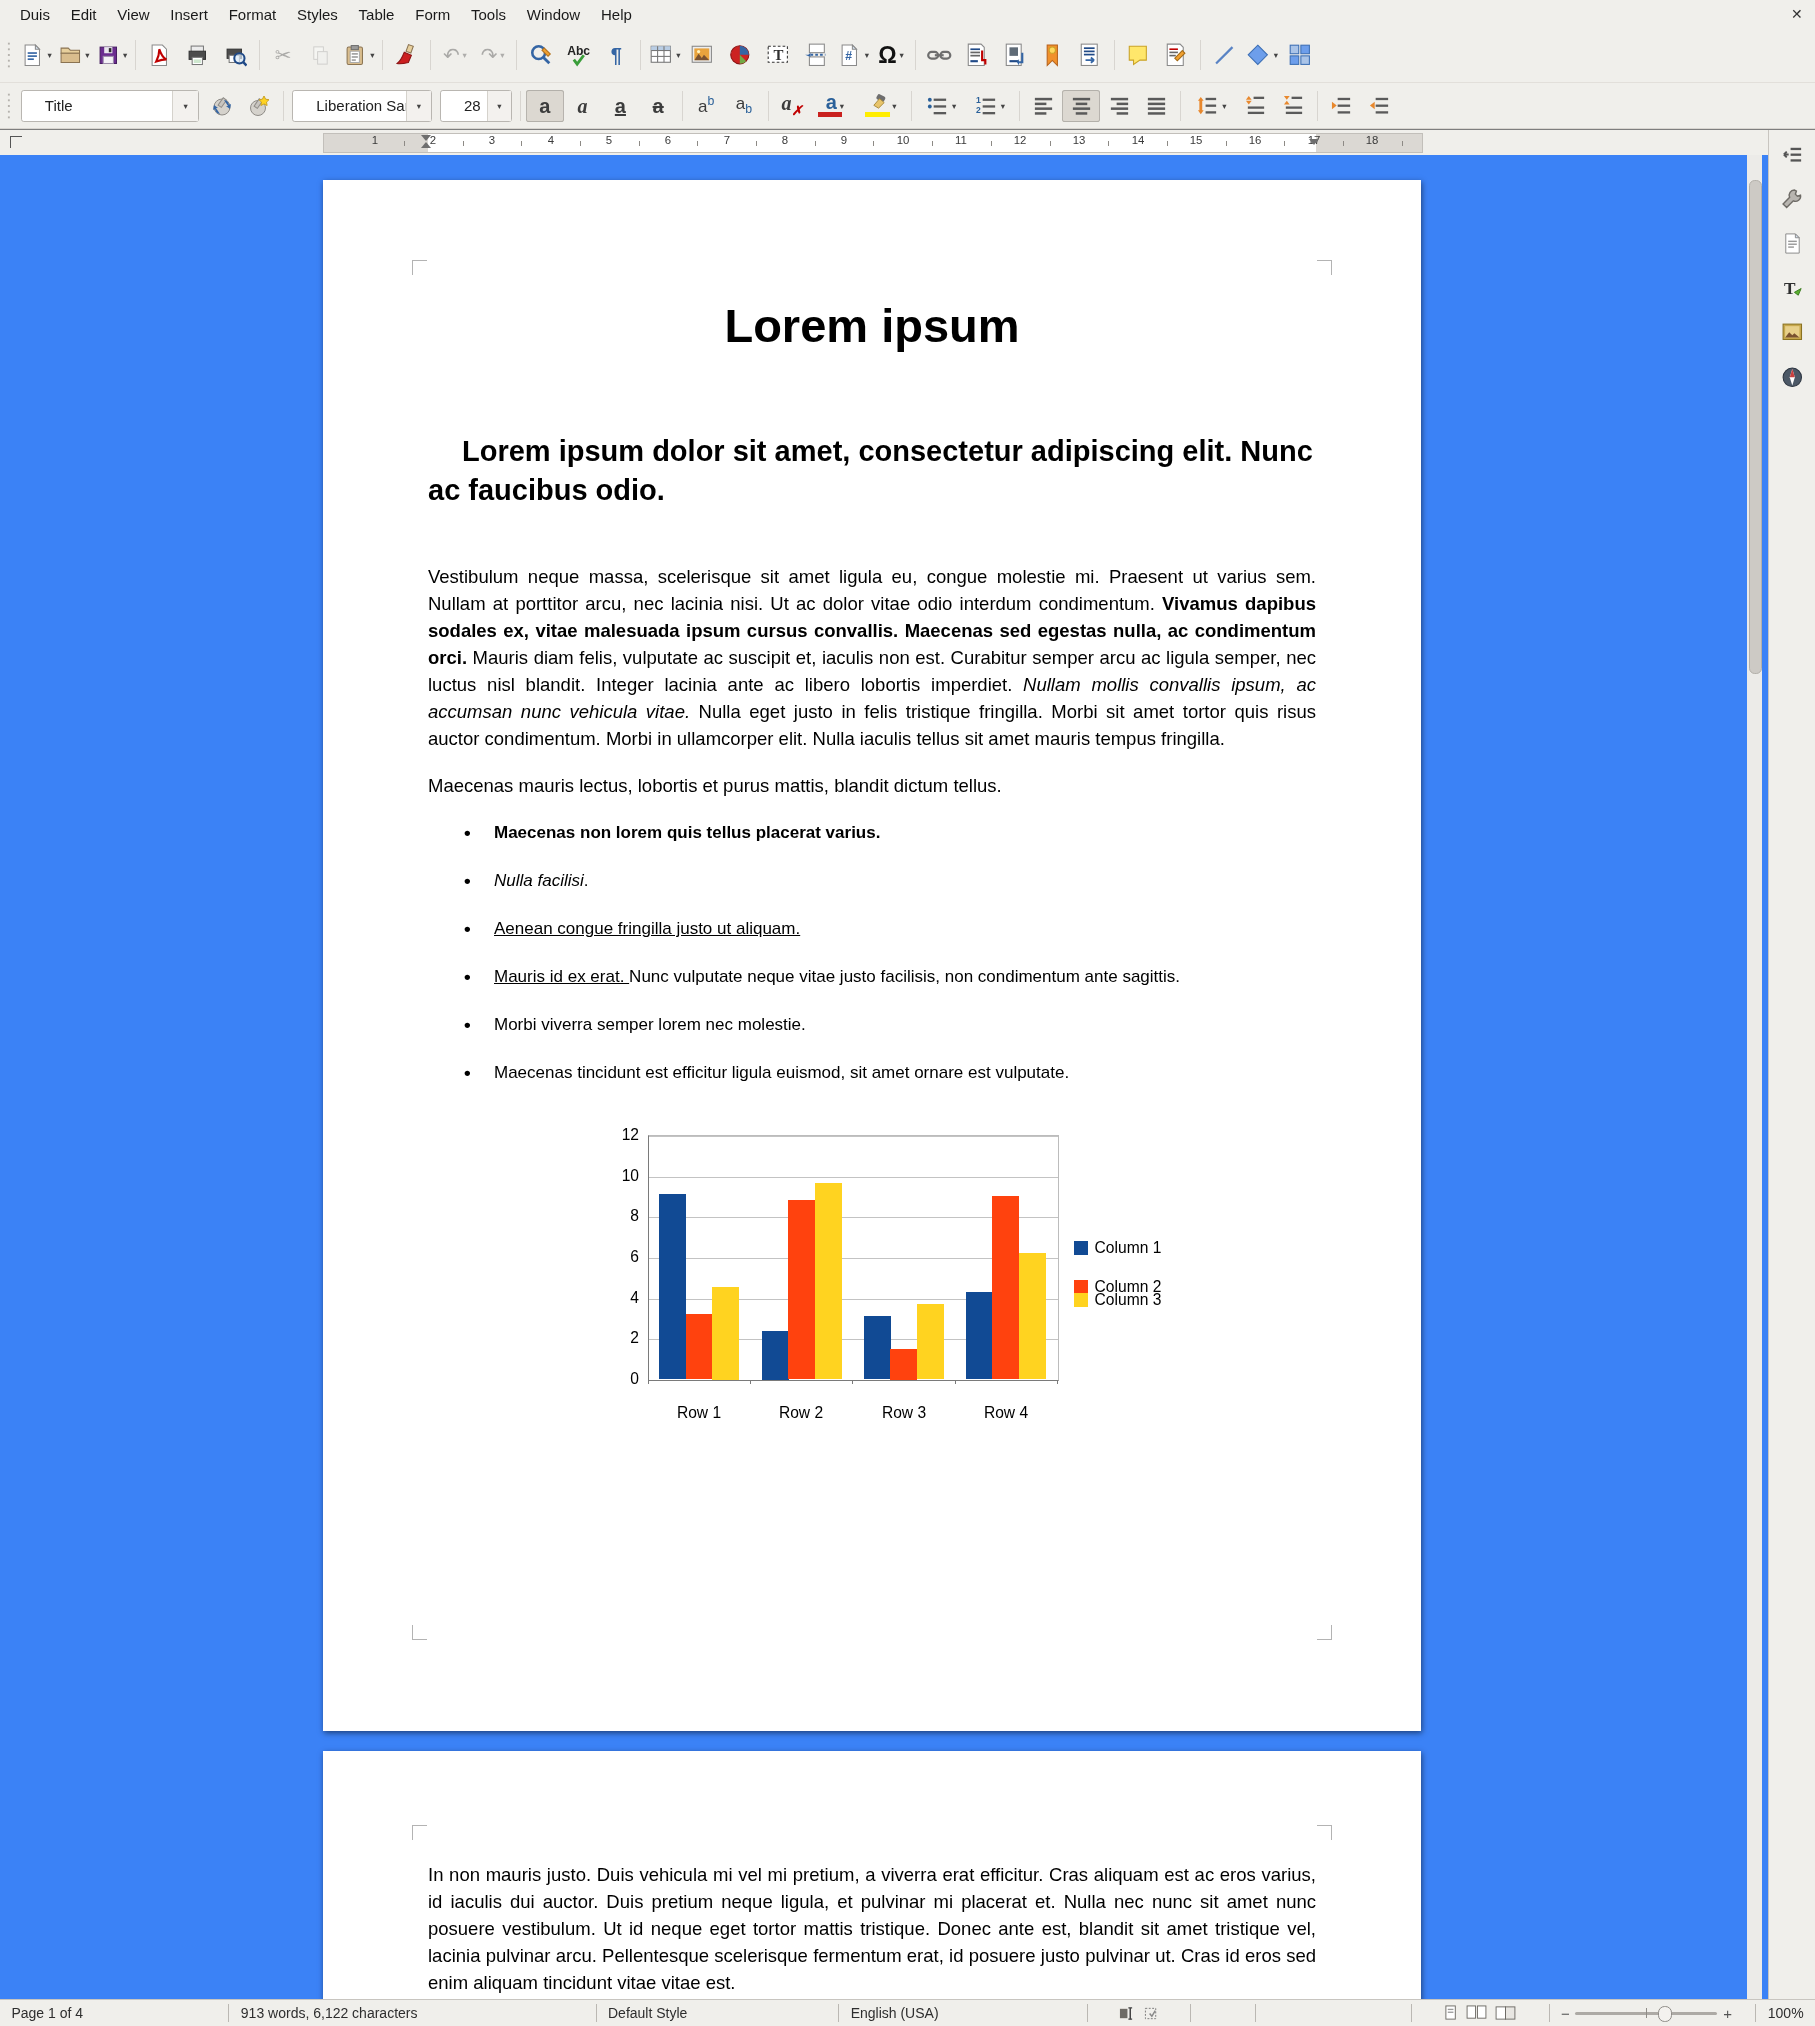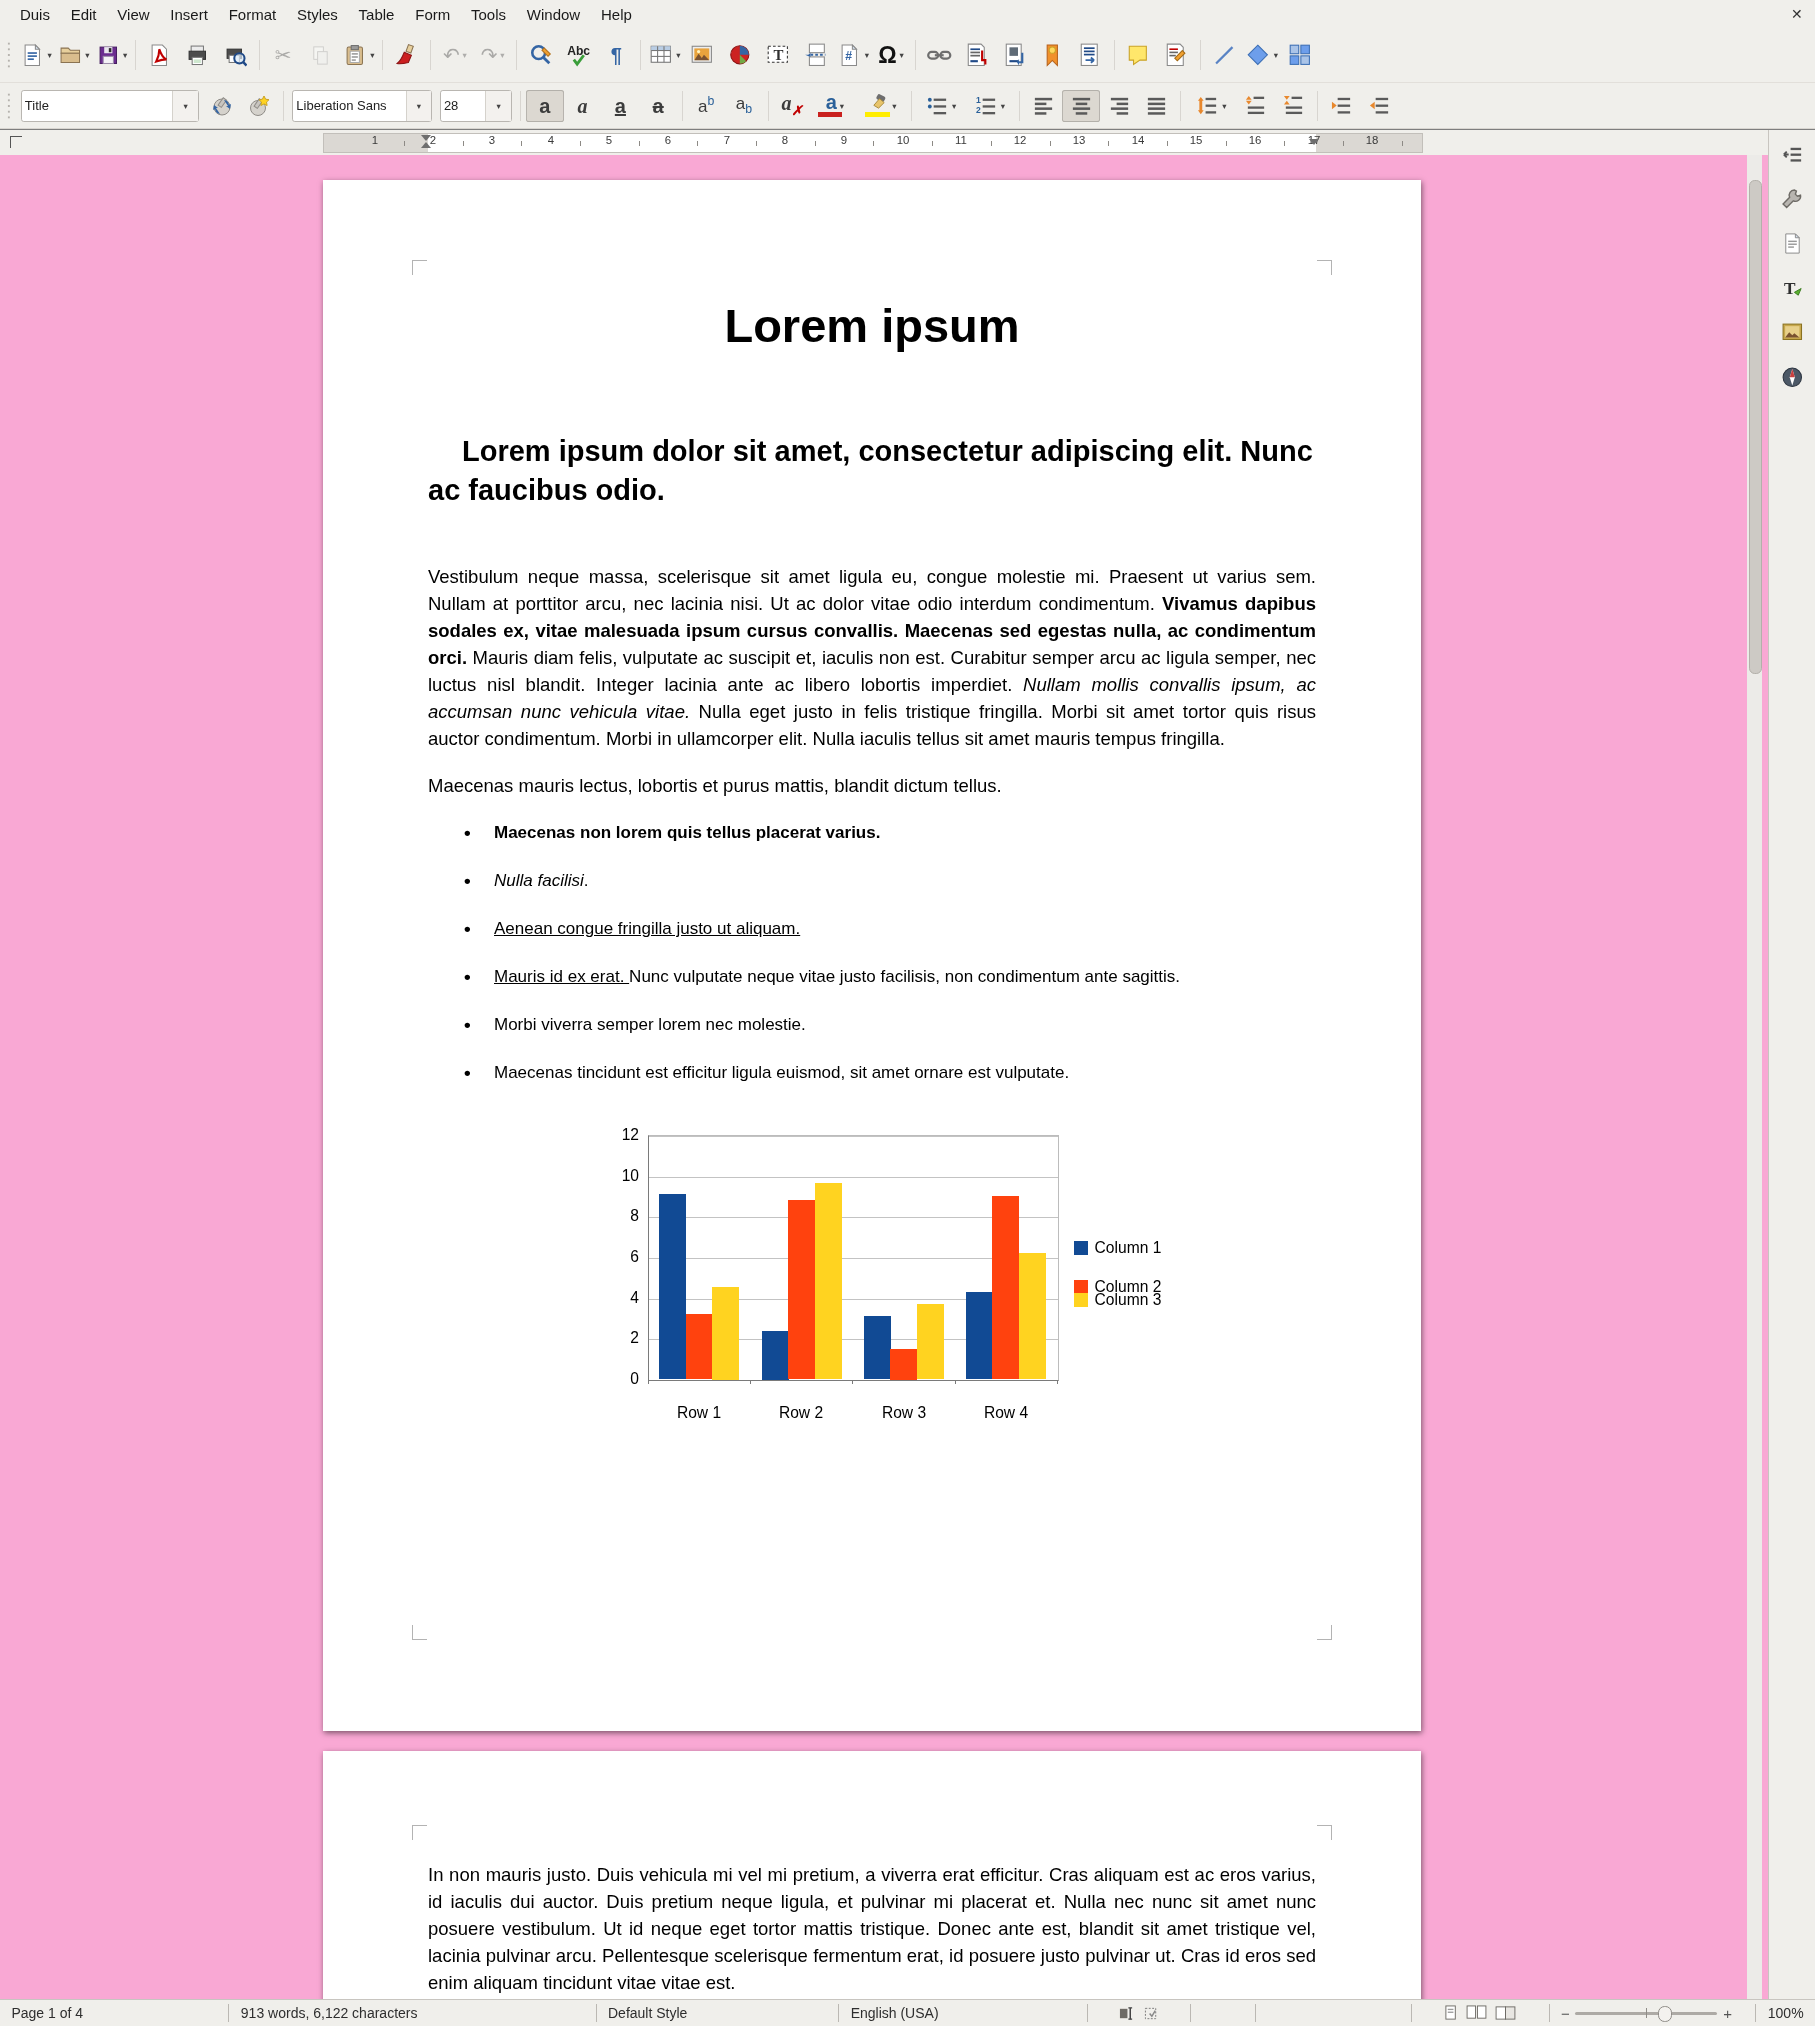--- a/index.html
+++ b/index.html
@@ -21,21 +21,21 @@
   .tbtn{height:36px;min-width:34px;display:flex;align-items:center;justify-content:center;
         border-radius:2.8px;position:relative;padding:0 1.9px}
   .tbtn.small{height:32px}
   .tbtn.active{background:#dcd8d1;box-shadow:inset 0 0 0 0.9px #b3b0aa}
   .tbtn.disabled{opacity:.38}
   .drop{font-size:8.5px;color:#444;margin-left:2.8px}
   .glyph{font-size:20px;color:#3a3a3a;line-height:1}
   
   .combo{display:flex;align-items:center;background:#fff;border:0.9px solid #b9b6b1;border-radius:2.8px;
          height:30px;margin:0 3.8px}
-  .combo .val{padding:0 3px;font-size:13px;color:#222;white-space:nowrap;overflow:hidden}
+  .combo .val{padding:0 23px;font-size:15px;color:#222;white-space:nowrap;overflow:hidden}
   .combo .cbtn{width:24.6px;height:100%;border-left:0.9px solid #d5d2cc;display:flex;align-items:center;
                justify-content:center;font-size:8.5px;color:#444;background:#f3f1ee}
   
   .fa{font-size:20px;font-weight:bold;color:#3c3c3c;line-height:1}
   .fa.it{font-family:"Liberation Serif",serif;font-style:italic;font-weight:bold}
   .fa.ul{text-decoration:underline}
   .fa.st{text-decoration:line-through}
   .subsup{font-size:17px;font-weight:normal;color:#3c3c3c}
   .subsup .b2{color:#2a6099;font-size:12.3px}
   .colorbar{position:absolute;left:6.6px;right:6.6px;bottom:4.7px;height:4.7px}
@@ -43,21 +43,21 @@
   .ruler{position:absolute;top:130px;left:0;width:1768px;height:24.6px;background:#f0efeb;z-index:20}
   .ruler .strip{position:absolute;left:323px;width:1098px;top:2.8px;height:18px;background:#dbd8d3;
                 border:0.9px solid #c2bfba}
   .ruler .white{position:absolute;left:104px;width:888px;top:0;height:100%;background:#fff}
   .rnum{position:absolute;top:3.8px;font-size:11.4px;color:#3a3a3a;transform:translateX(-50%)}
   .rtick{position:absolute;top:11.4px;width:0.9px;height:4.7px;background:#8d8a85}
   .tabsel{position:absolute;left:9.5px;top:5.7px;width:11.4px;height:11.4px;border-left:1.9px solid #555;
           border-top:1.9px solid #555}
   .marker{position:absolute;width:0;height:0;border-left:5.7px solid transparent;border-right:5.7px solid transparent}
   
-  .workspace{position:absolute;top:154px;left:0;right:0;bottom:25.6px;background:#f9a8d4;overflow:hidden}
+  .workspace{position:absolute;top:154px;left:0;right:0;bottom:25.6px;background:#3b82f6;overflow:hidden}
   .page{position:absolute;left:323px;width:1098px;background:#fff;box-shadow:0.9px 1.9px 5.7px rgba(0,0,0,.5)}
   .p1{top:25.6px;height:1551px}
   .p2{top:1597px;height:568px}
   .textarea{position:absolute;left:105px;right:105px;top:92px;bottom:0}
   .cm{position:absolute;width:14px;height:14px;border:0 solid #b3b3b3}
   .cm.tl{left:-16px;top:-11.4px;border-left-width:1.9px;border-top-width:1.9px}
   .cm.tr{right:-16px;top:-11.4px;border-right-width:1.9px;border-top-width:1.9px}
   .cm.bl{left:-16px;border-left-width:1.9px;border-bottom-width:1.9px}
   .cm.br{right:-16px;border-right-width:1.9px;border-bottom-width:1.9px}
   .doc-title{margin-top:26.5px;text-align:center;font-size:47px;font-weight:bold;color:#000}

